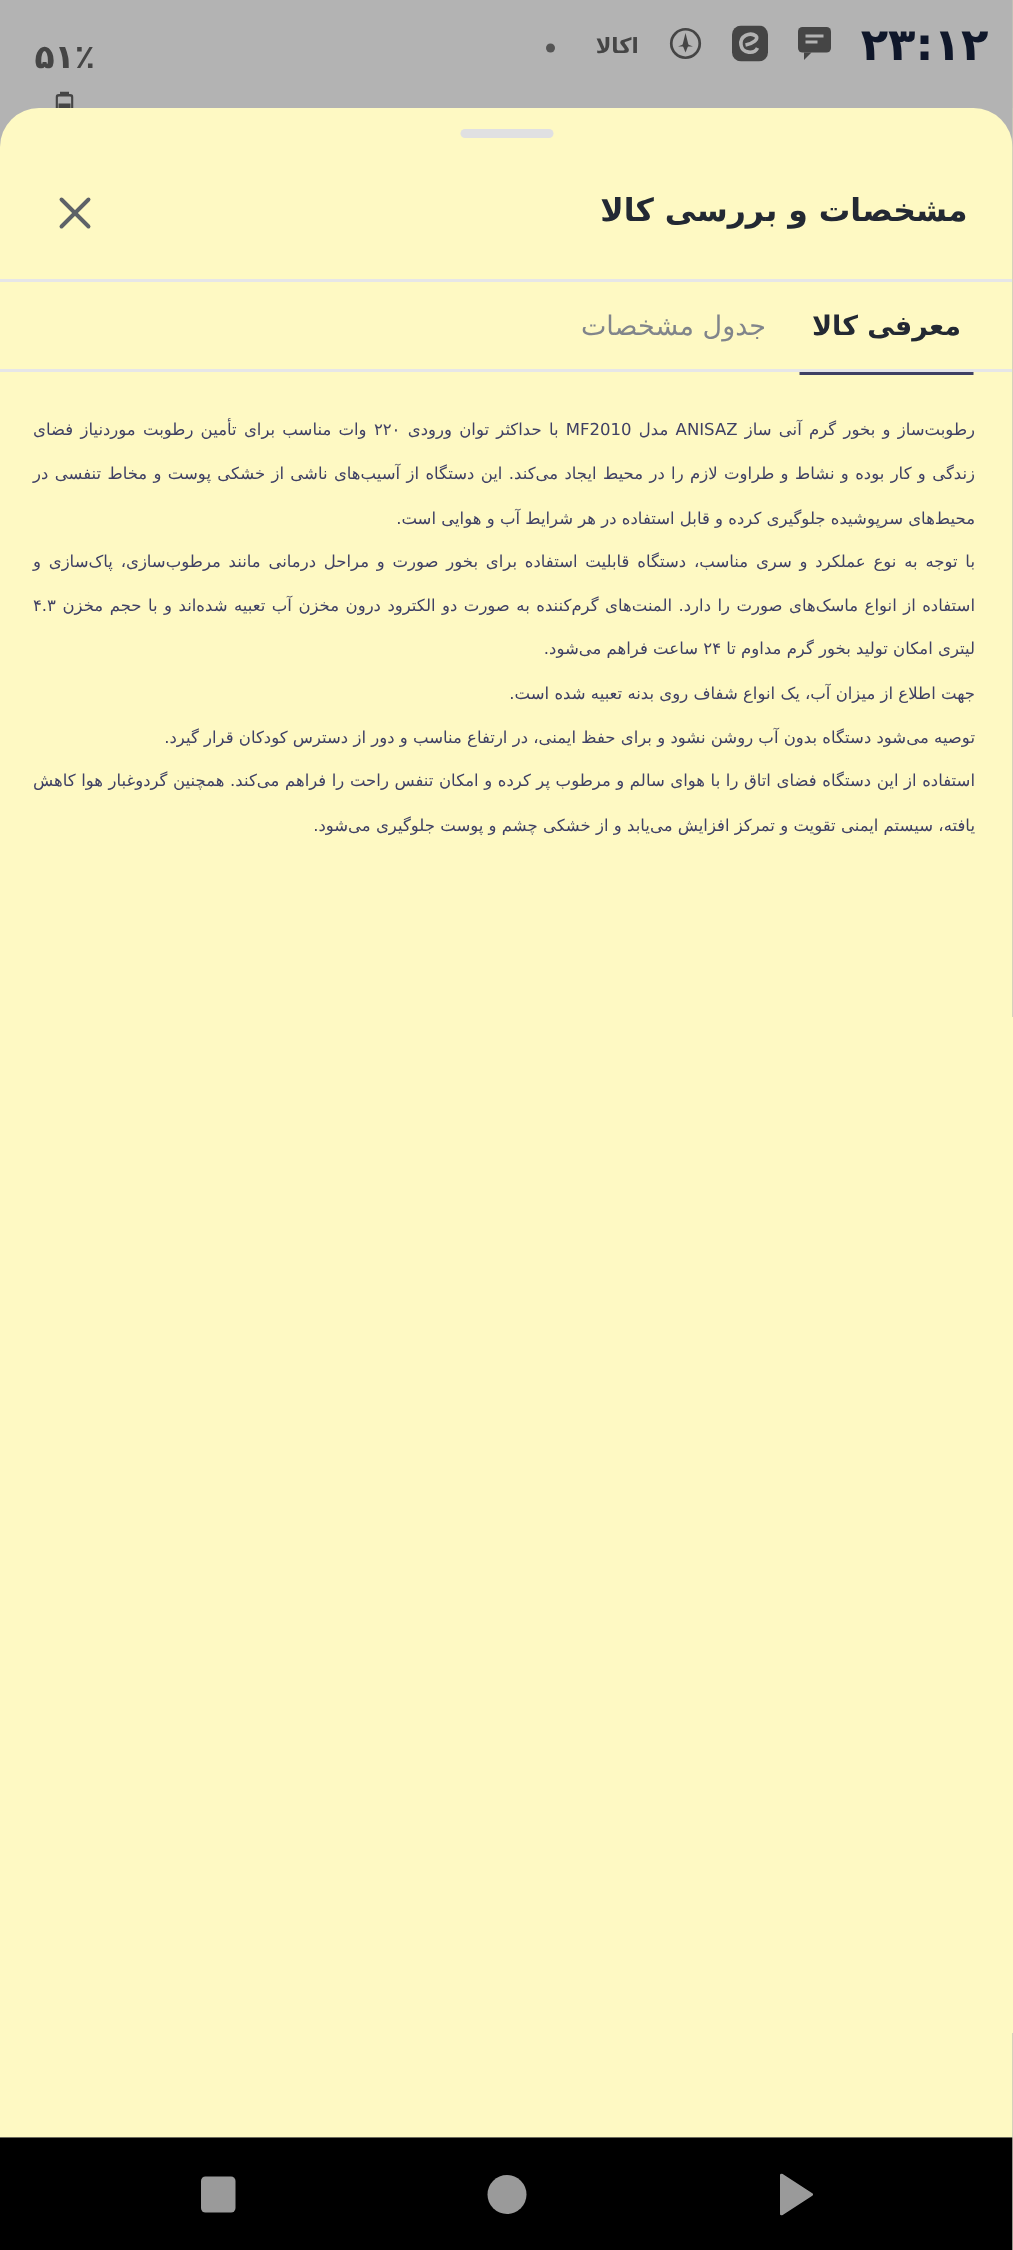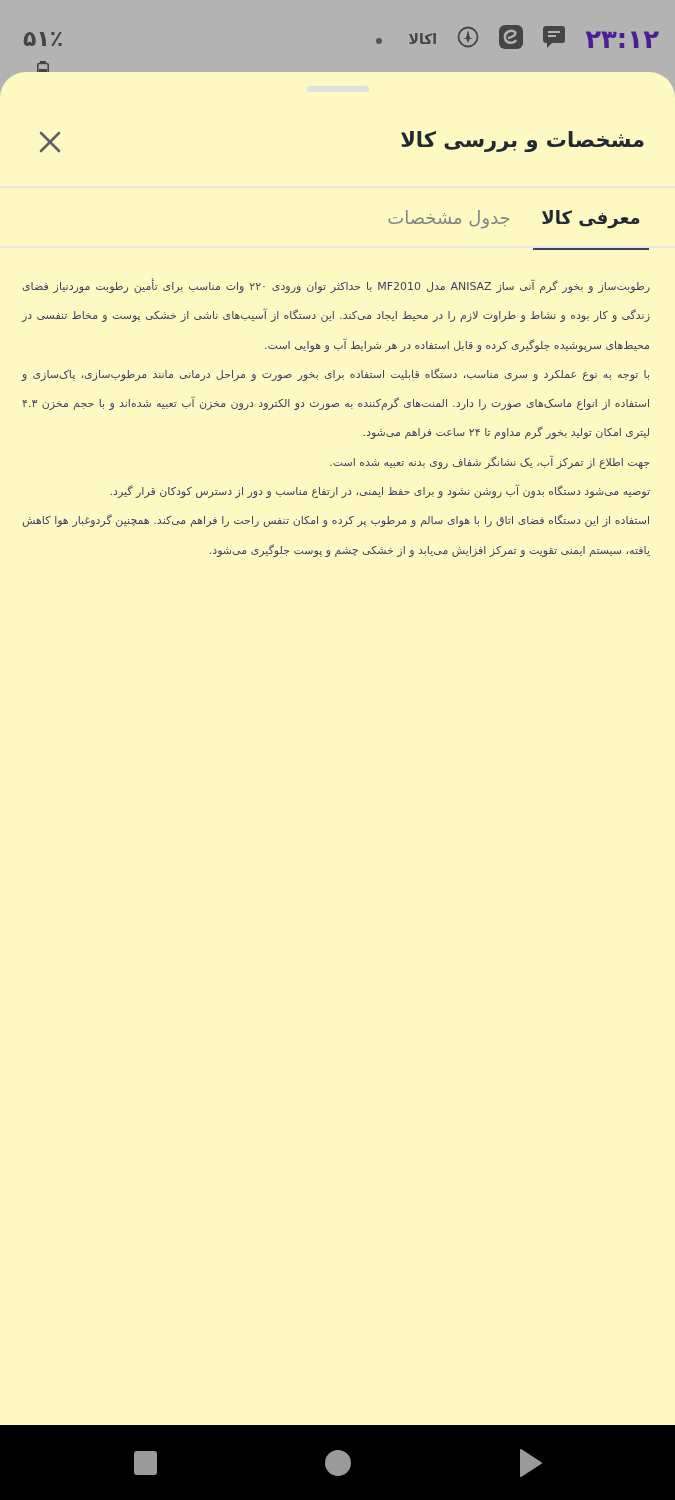--- a/index.html
+++ b/index.html
@@ -4,23 +4,23 @@
 <style>
   * { box-sizing: border-box; margin: 0; padding: 0; }
   html, body { width: 675px; height: 1500px; overflow: hidden; background: #b3b3b3; }
   body { position: relative; font-family: "DejaVu Sans", "Liberation Sans", sans-serif; color: #3f4064; }
 
   .status-bar {
     position: absolute; left: 0; top: 0; width: 675px; height: 72px;
     background: #b3b3b3; color: #4a4a4a;
   }
   .sb-left { position: absolute; left: 16px; top: 26px; display: flex; align-items: center; gap: 10px; flex-direction: column; }
-  .sb-right { position: absolute; right: 16px; top: 24px; display: flex; align-items: center; gap: 20px; }
+  .sb-right { position: absolute; right: 16px; top: 13px; display: flex; align-items: center; gap: 20px; }
   .sb-text { font-size: 22px; font-weight: bold; color: #454545; letter-spacing: 1px; }
-  .sb-time { font-size: 26px; font-weight: bold; color: #4c1d95; letter-spacing: 2px; }
+  .sb-time { font-size: 30px; font-weight: bold; color: #0f172a; letter-spacing: 2px; }
   .sb-icon { display: inline-block; color: #454545; }
 
   .sheet {
     position: absolute; left: 0; top: 72px; width: 675px; height: 1353px;
     background: #fef9c3; border-radius: 26px 26px 0 0; overflow: hidden;
   }
   .drag-handle {
     position: absolute; left: 307px; top: 14px; width: 62px; height: 6px;
     border-radius: 3px; background: #e0e0e2;
   }
@@ -151,21 +151,21 @@
 
   <div class="tabs">
     <div class="tab tab-inactive">جدول مشخصات</div>
     <div class="tab tab-active">معرفی کالا</div>
   </div>
   <div class="divider-tabs"></div>
 
   <div class="content">
     <p>رطوبت‌ساز و بخور گرم آنی ساز ANISAZ مدل MF2010 با حداکثر توان ورودی ۲۲۰ وات مناسب برای تأمین رطوبت موردنیاز فضای زندگی و کار بوده و نشاط و طراوت لازم را در محیط ایجاد می‌کند. این دستگاه از آسیب‌های ناشی از خشکی پوست و مخاط تنفسی در محیط‌های سرپوشیده جلوگیری کرده و قابل استفاده در هر شرایط آب و هوایی است.</p>
     <p>با توجه به نوع عملکرد و سری مناسب، دستگاه قابلیت استفاده برای بخور صورت و مراحل درمانی مانند مرطوب‌سازی، پاک‌سازی و استفاده از انواع ماسک‌های صورت را دارد. المنت‌های گرم‌کننده به صورت دو الکترود درون مخزن آب تعبیه شده‌اند و با حجم مخزن ۴.۳ لیتری امکان تولید بخور گرم مداوم تا ۲۴ ساعت فراهم می‌شود.</p>
-    <p>جهت اطلاع از تمرکز آب، یک نشانگر شفاف روی بدنه تعبیه شده است.</p>
+    <p>جهت اطلاع از میزان آب، یک انواع شفاف روی بدنه تعبیه شده است.</p>
     <p>توصیه می‌شود دستگاه بدون آب روشن نشود و برای حفظ ایمنی، در ارتفاع مناسب و دور از دسترس کودکان قرار گیرد.</p>
     <p>استفاده از این دستگاه فضای اتاق را با هوای سالم و مرطوب پر کرده و امکان تنفس راحت را فراهم می‌کند. همچنین گردوغبار هوا کاهش یافته، سیستم ایمنی تقویت و تمرکز افزایش می‌یابد و از خشکی چشم و پوست جلوگیری می‌شود.</p>
   </div>
 </div>
 
 <div class="nav-bar">
   <div class="nav-btn nav-recent">
     <svg width="28" height="28" viewBox="0 0 28 28">
         <rect x="2" y="2" width="23" height="24" rx="3" fill="#9a9a9a"></rect>
       </svg>

